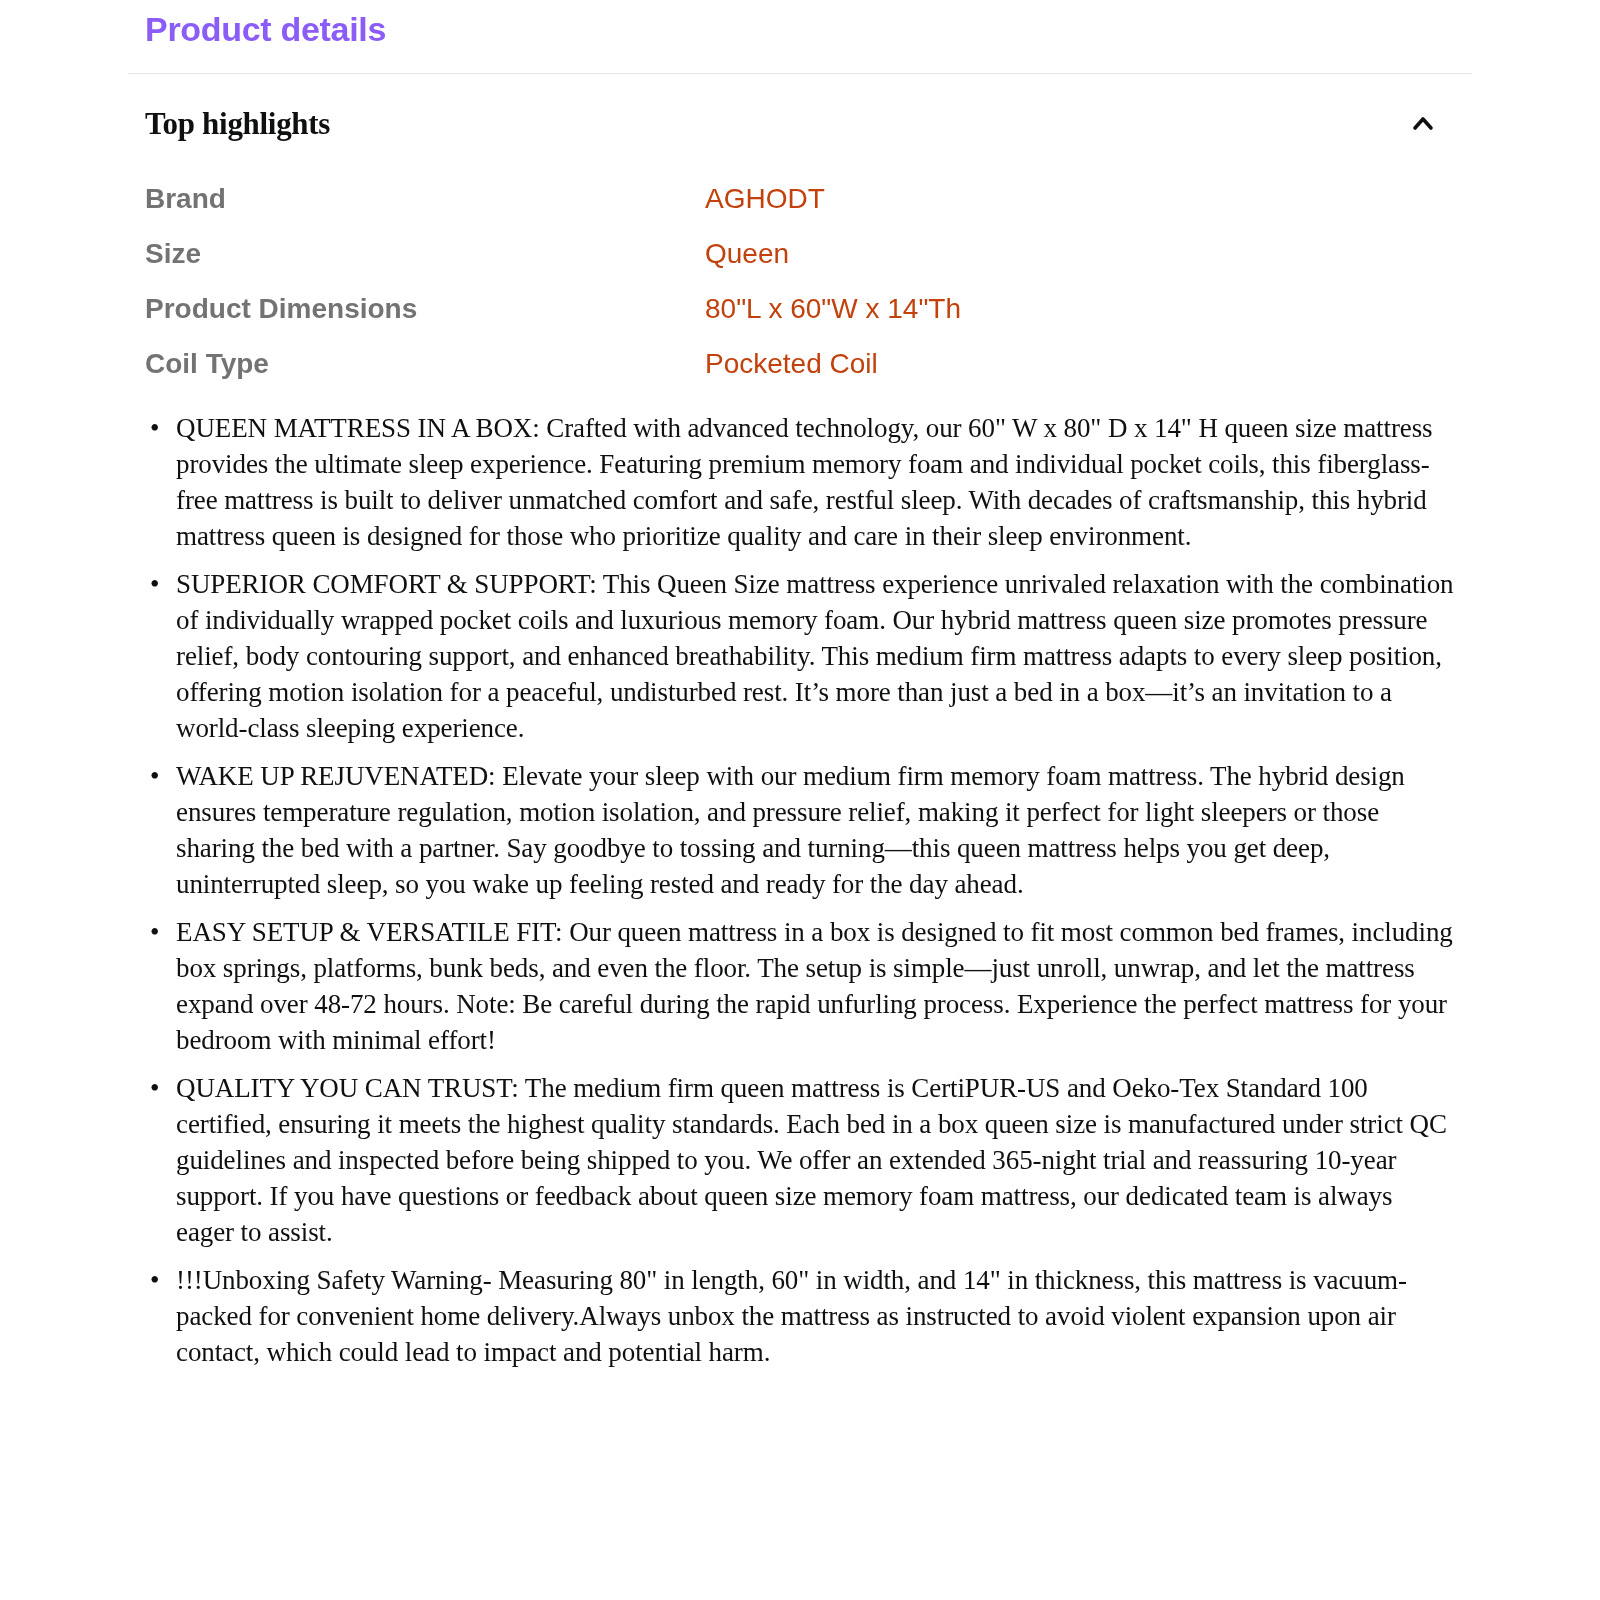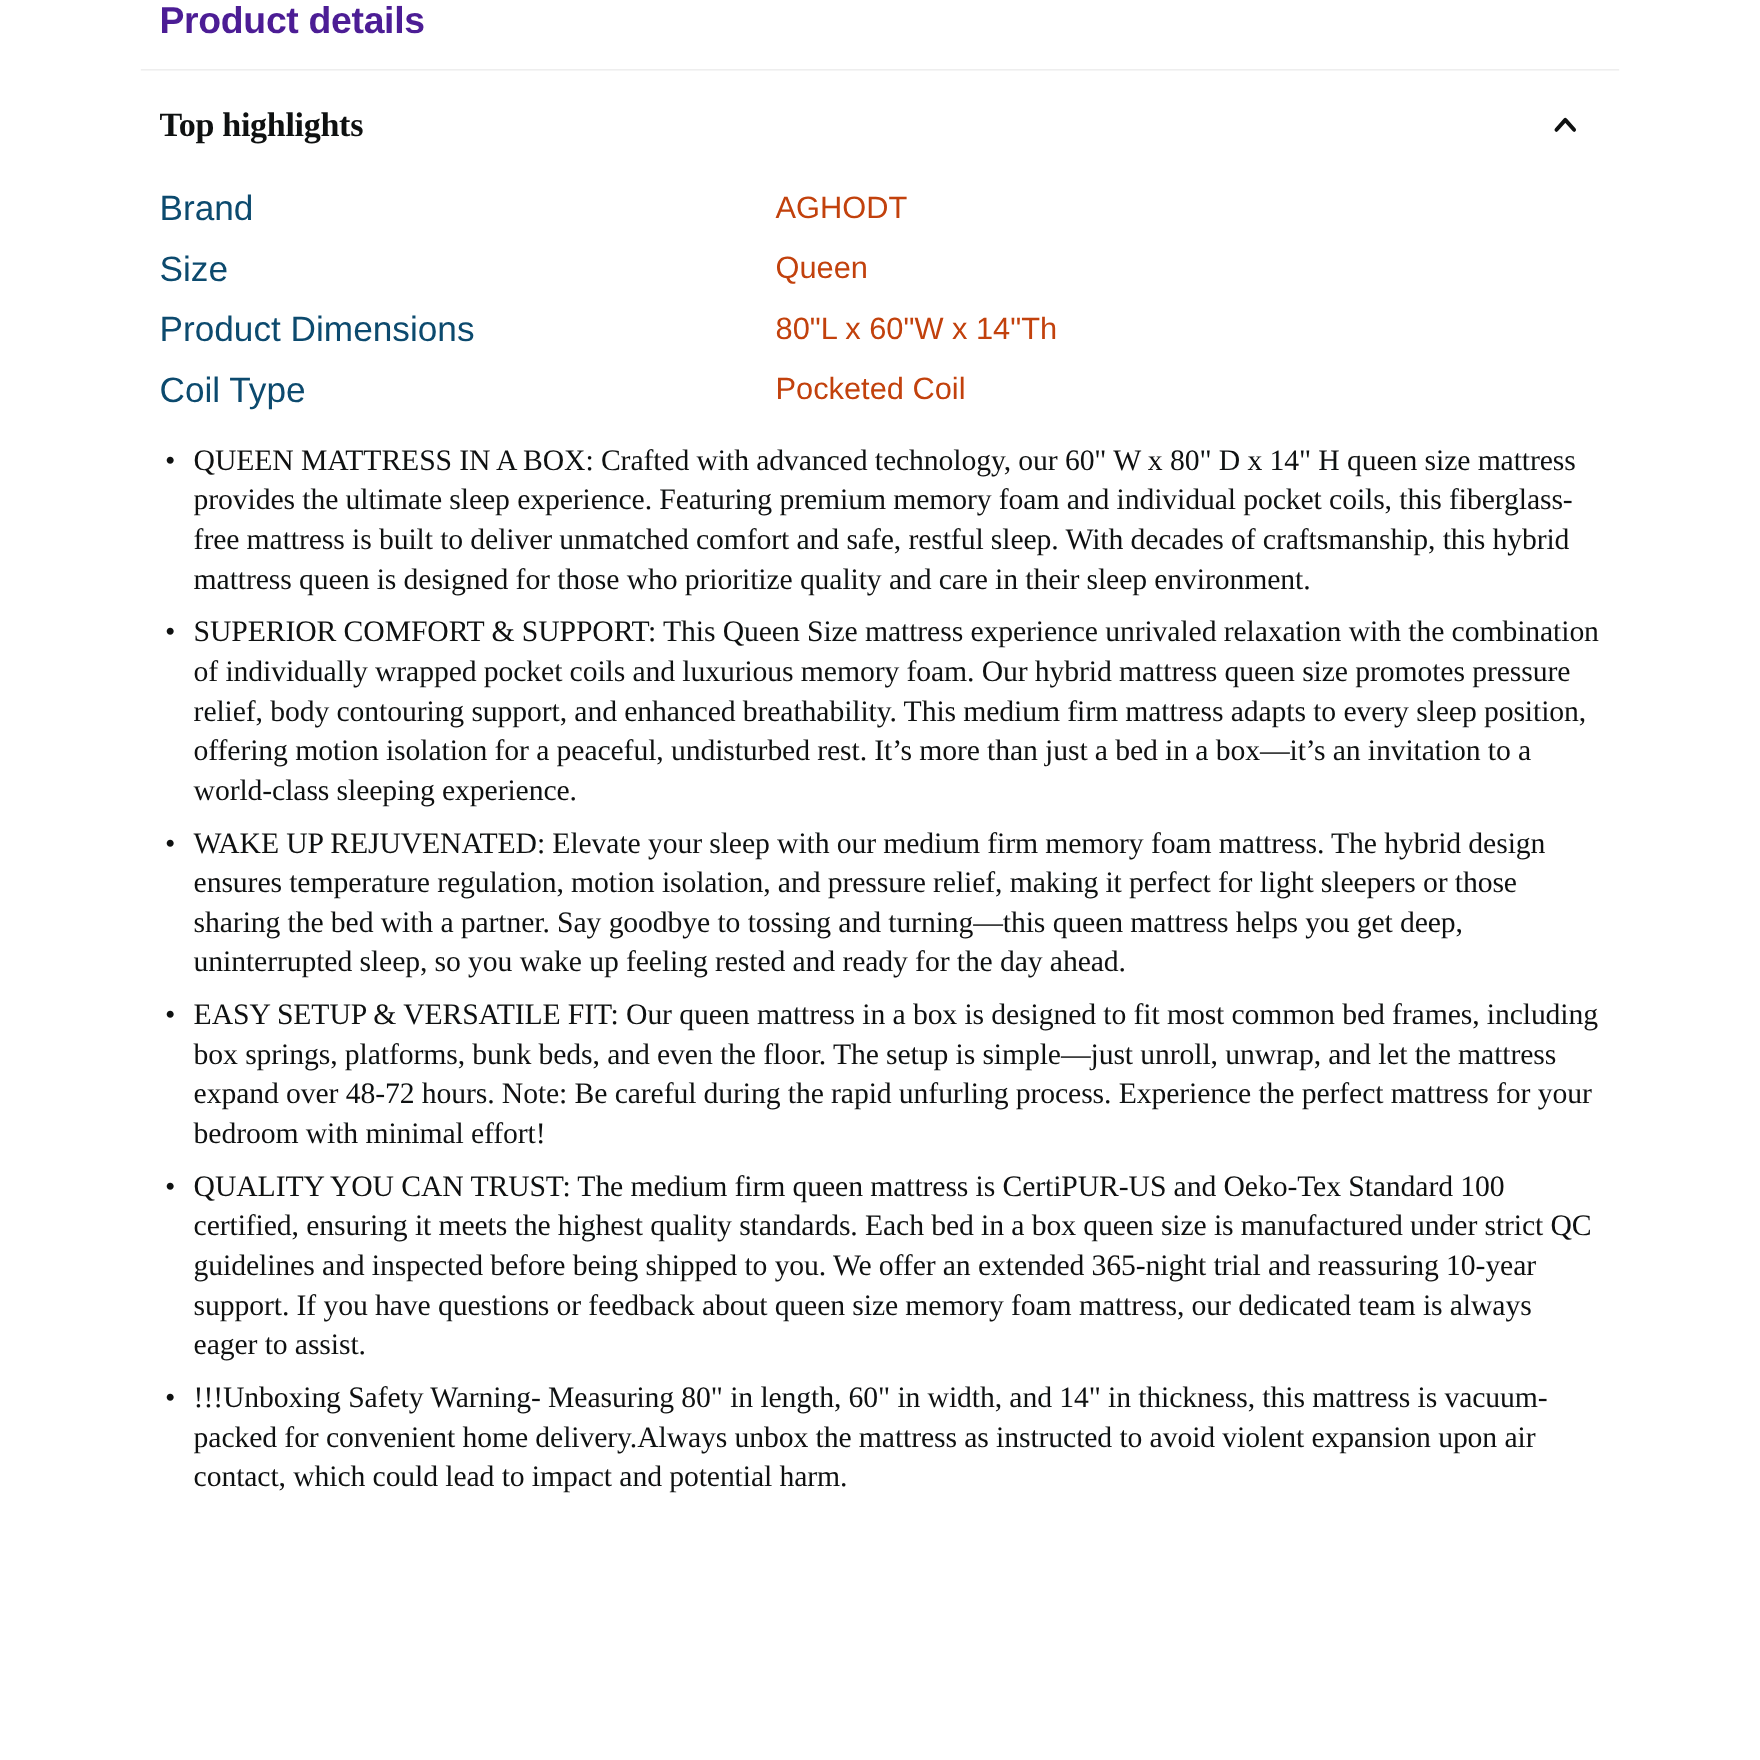--- a/index.html
+++ b/index.html
@@ -12,23 +12,23 @@
     font-family: "Liberation Sans", "DejaVu Sans", sans-serif;
   }
   .container {
     margin: 0 128px;
     width: 1344px;
   }
   .page-title {
     font-size: 34px;
     font-weight: 700;
     letter-spacing: -0.3px;
-    padding: 0 17px 0 17px;
+    padding: 10px 17px 0 17px;
     margin-bottom: 24px;
-    color: #4c1d95;
+    color: #8b5cf6;
   }
   .divider {
     border-bottom: 1px solid #e7e7e7;
     width: 100%;
     height: 0;
   }
   .highlights {
     padding: 0 17px;
   }
   .section-header {
@@ -56,24 +56,24 @@
     margin-top: 41px;
   }
   .spec-row {
     display: flex;
     align-items: flex-start;
     margin-bottom: 23px;
   }
   .spec-label {
     width: 560px;
     flex: 0 0 560px;
-    font-size: 32px;
-    font-weight: 400;
+    font-size: 28px;
+    font-weight: 700;
     line-height: 32px;
-    color: #0c4a6e;
+    color: #737373;
   }
   .spec-value {
     font-size: 28px;
     font-weight: 400;
     line-height: 32px;
     color: #c2410c;
   }
   .bullets {
     margin-top: 30px;
     list-style: none;

